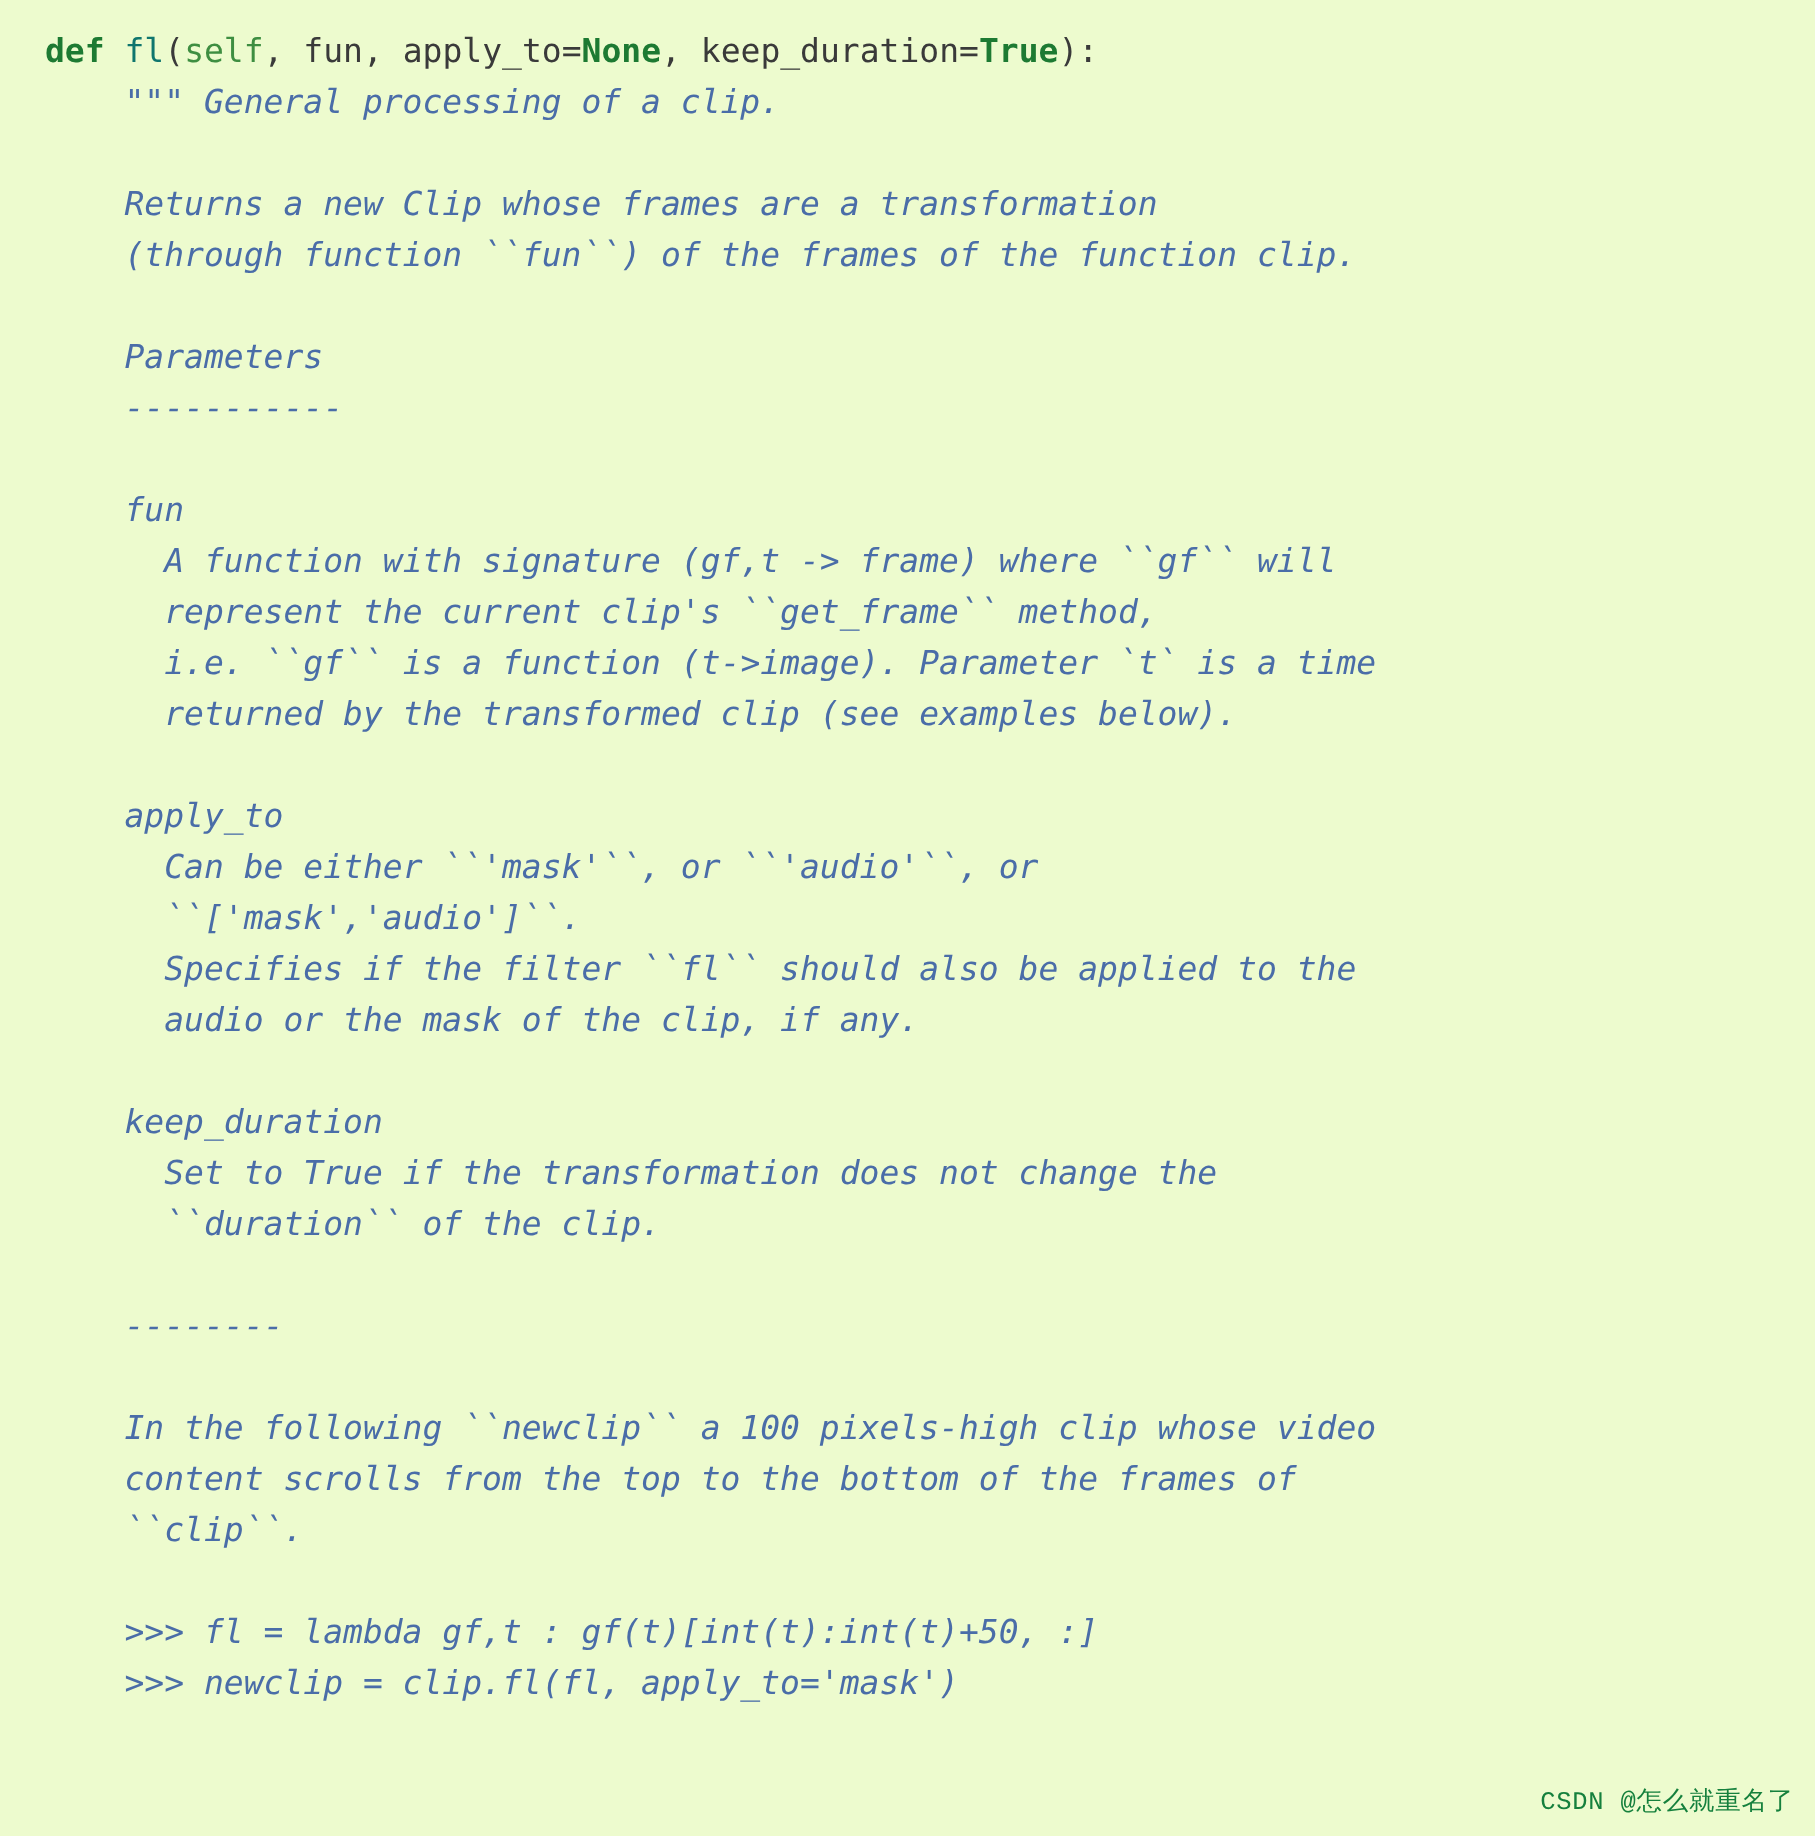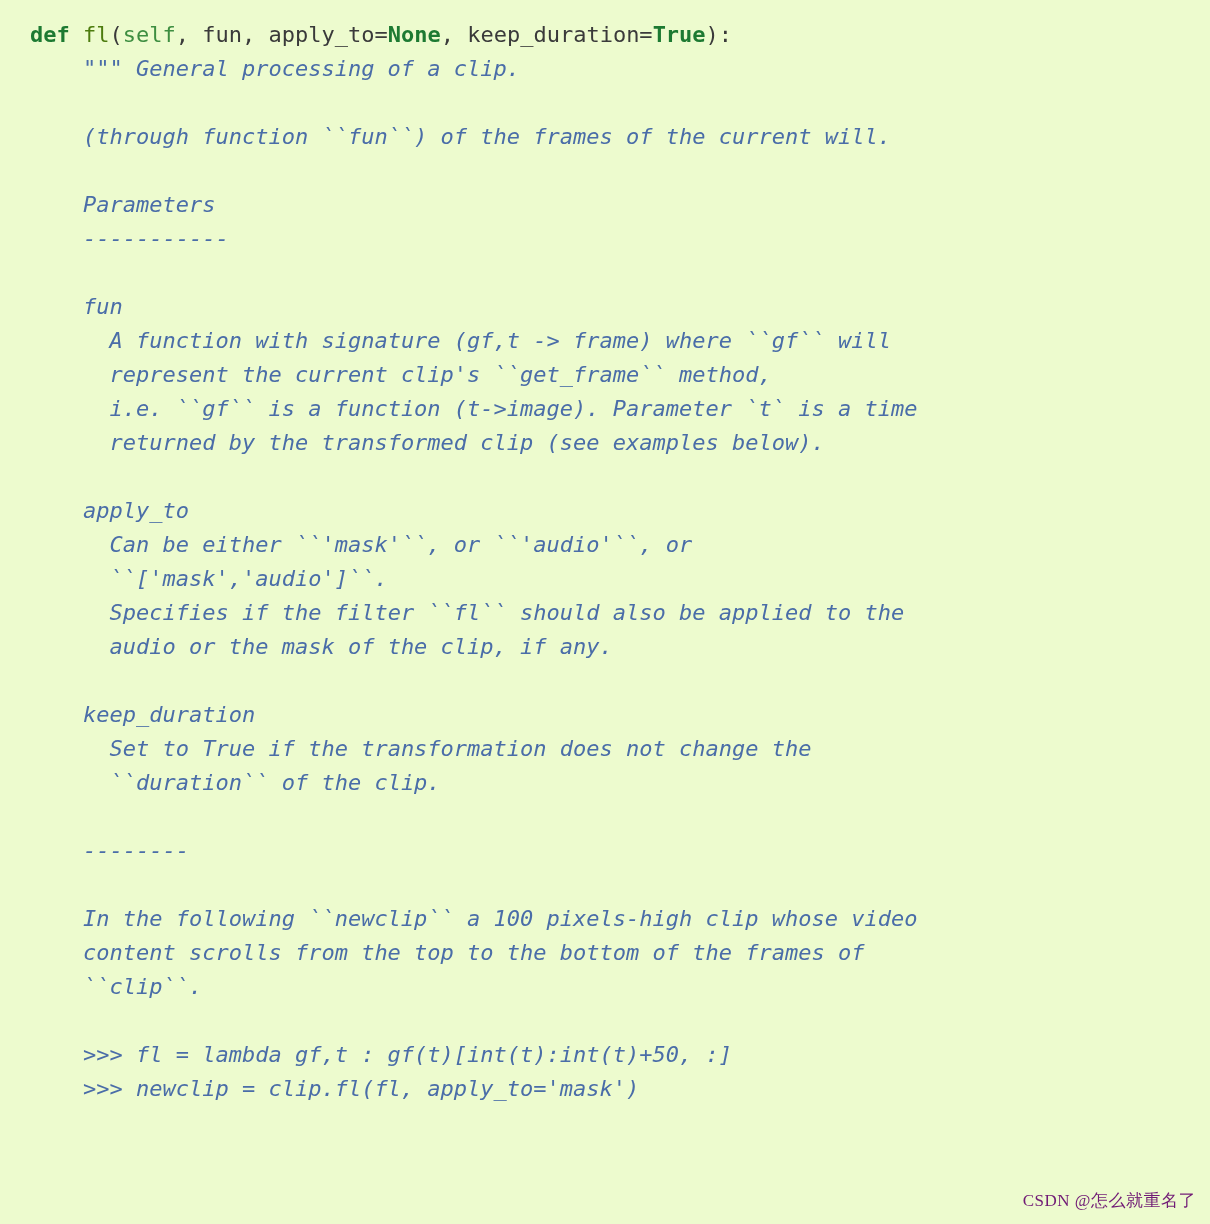--- a/index.html
+++ b/index.html
@@ -33,54 +33,55 @@
     letter-spacing: 0px;
     color: #3a3a3a;
   }
 
   .code-line.blank {
     height: 34px;
   }
 
   
   .kw      { color: #1d7a32; font-weight: bold; }
-  .fname   { color: #4d7c0f; }
+  .fname   { color: #0f766e; }
   .selfarg { color: #3e8e41; }
   .punct   { color: #3a3a3a; }
   .ident   { color: #3a3a3a; }
   .const   { color: #1d7a32; font-weight: bold; }
 
   .doc {
     color: #4a6da8;
     font-style: italic;
   }
 
   #watermark {
     position: absolute;
     right: 14px;
     bottom: 12px;
-    font-family: Liberation Serif, serif;
+    font-family: Liberation Mono, monospace;
     font-size: 17px;
-    color: #701a75;
+    color: #15803d;
     letter-spacing: 0.5px;
     white-space: nowrap;
     user-select: none;
   }
 </style>
 </head>
 <body>
 
 <div id="code-block">
 
   <div class="code-line"><span class="kw">def</span><span class="punct"> </span><span class="fname">fl</span><span class="punct">(</span><span class="selfarg">self</span><span class="punct">, </span><span class="ident">fun</span><span class="punct">, </span><span class="ident">apply_to=</span><span class="const">None</span><span class="punct">, </span><span class="ident">keep_duration=</span><span class="const">True</span><span class="punct">):</span></div>
 
   <div id="docstring-lines">
       <div class="code-line">    <span class="doc">""" General processing of a clip.</span></div>
       <div class="code-line blank"></div>
-      <div class="code-line">    <span class="doc">(through function ``fun``) of the frames of the current will.</span></div>
+      <div class="code-line">    <span class="doc">Returns a new Clip whose frames are a transformation</span></div>
+      <div class="code-line">    <span class="doc">(through function ``fun``) of the frames of the function clip.</span></div>
       <div class="code-line blank"></div>
       <div class="code-line">    <span class="doc">Parameters</span></div>
       <div class="code-line">    <span class="doc">-----------</span></div>
       <div class="code-line blank"></div>
       <div class="code-line">    <span class="doc">fun</span></div>
       <div class="code-line">      <span class="doc">A function with signature (gf,t -&gt; frame) where ``gf`` will</span></div>
       <div class="code-line">      <span class="doc">represent the current clip's ``get_frame`` method,</span></div>
       <div class="code-line">      <span class="doc">i.e. ``gf`` is a function (t-&gt;image). Parameter `t` is a time</span></div>
       <div class="code-line">      <span class="doc">returned by the transformed clip (see examples below).</span></div>
       <div class="code-line blank"></div>

